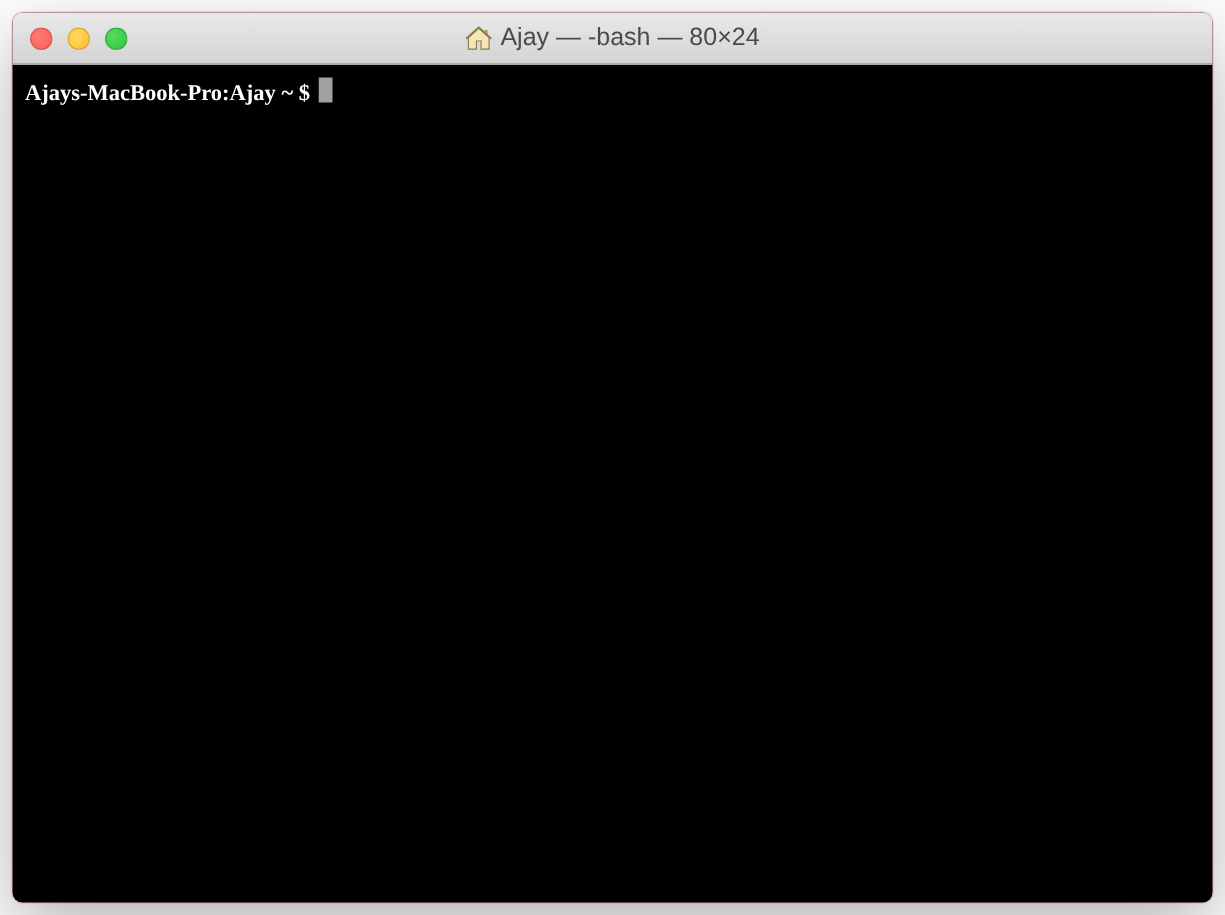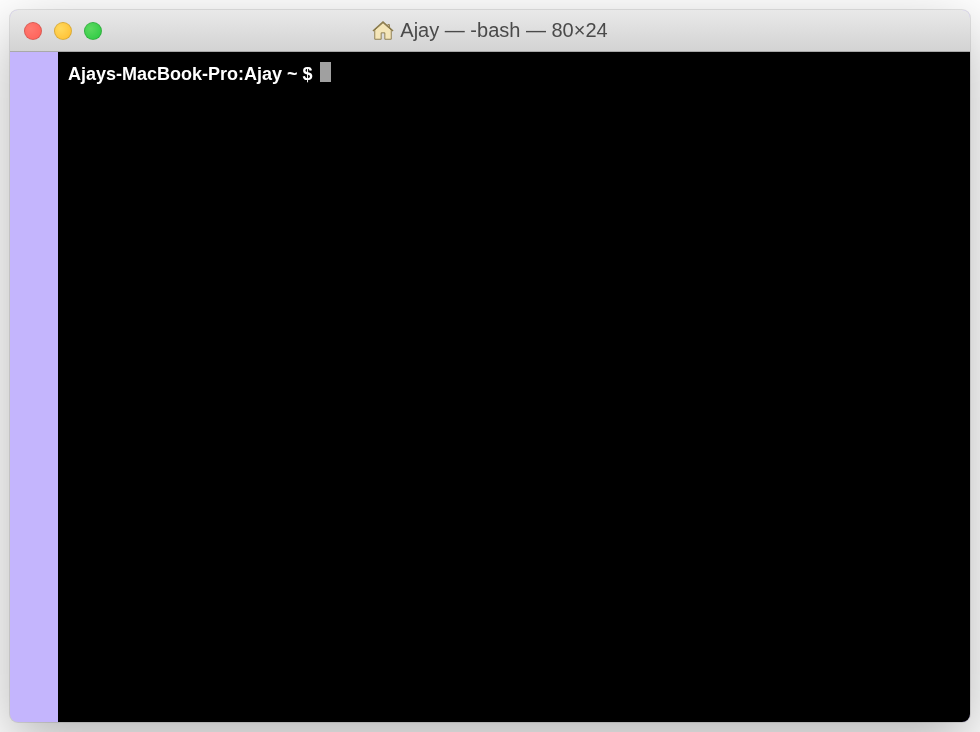--- a/index.html
+++ b/index.html
@@ -18,21 +18,21 @@
     }
     
     .window {
       width: 960px;
       height: 712px;
       border-radius: 8px;
       overflow: hidden;
       box-shadow: 0 20px 60px rgba(0,0,0,0.3), 0 0 0 1px rgba(0,0,0,0.1);
       display: flex;
       flex-direction: column;
-      background: #c4b5fd;
+      background: #7f1d1d;
     }
     
     .titlebar {
       height: 42px;
       background: linear-gradient(to bottom, #e9e9e9 0%, #d3d3d3 100%);
       display: flex;
       align-items: center;
       position: relative;
       border-bottom: 1px solid #a9a9a9;
       flex-shrink: 0;
@@ -78,27 +78,26 @@
     
     .home-icon {
       display: inline-flex;
       align-items: center;
     }
     
     .terminal-body {
       flex: 1;
       background: #000;
       padding: 8px 10px;
-      font-family: Liberation Sans, sans-serif;
+      font-family: Liberation Serif, serif;
       font-size: 18px;
       font-weight: bold;
       color: #ffffff;
       line-height: 1.3;
       overflow: hidden;
-      margin-left: 48px;
     }
     
     .prompt-line {
       display: flex;
       align-items: baseline;
     }
     
     .prompt {
       white-space: pre;
     }

